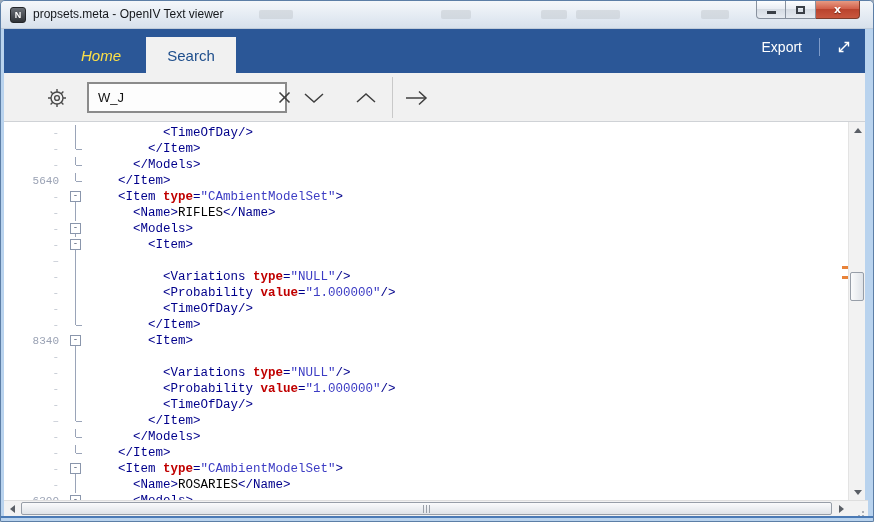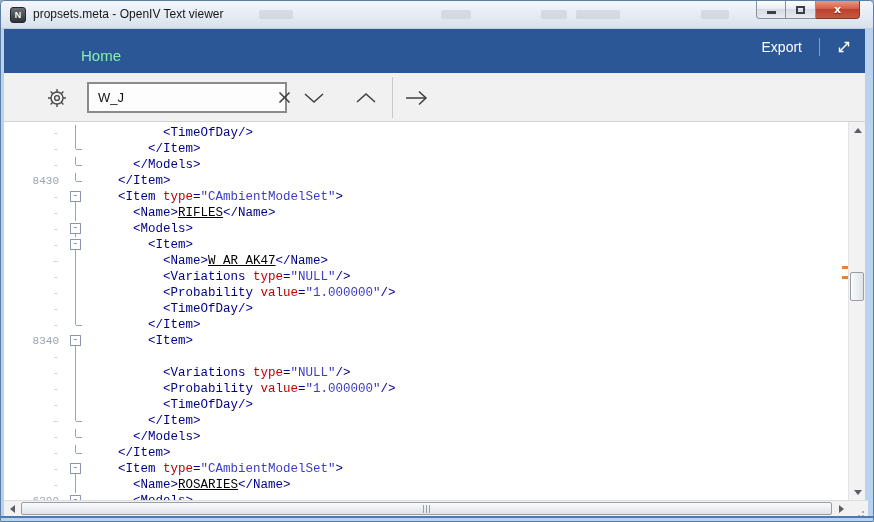--- a/index.html
+++ b/index.html
@@ -28,21 +28,21 @@
   .cap-btn.close { width:44px; border-left:none; border-radius:0 0 4px 0;
     background:linear-gradient(#e79a82,#d2604a 45%,#b9422c 46%,#c8573f); border-color:#7e3c2c; }
   .glyph-min { width:9px; height:3px; background:#3a3f46; margin-top:6px; }
   .glyph-max { width:9px; height:8px; border:2px solid #3a3f46; background:transparent; }
   .glyph-close { color:#fff; font:bold 11px/11px "DejaVu Sans",sans-serif; text-shadow:0 1px 1px #6e2516; }
 
   
   .ribbon { position:absolute; left:3px; right:8px; top:28px; height:44px; background:#2b5797; }
   .tab { position:absolute; bottom:0; height:36px; display:flex; align-items:center; justify-content:center;
     font-size:15px; cursor:default; }
-  .tab.home { left:52px; width:90px; color:#86efac; }
+  .tab.home { left:52px; width:90px; color:#fde047;font-style:italic; }
   .tab.search { left:142px; width:90px; background:#f1f1f1; color:#1e4e8c; }
   .ribbon-right { position:absolute; right:14px; top:0; height:36px; display:flex; align-items:center; gap:17px; }
   .export-label { color:#ffffff; font-size:14px; }
   .rib-sep { width:1px; height:18px; background:#7e9bc9; }
 
   
   .toolbar { position:absolute; left:3px; right:8px; top:72px; height:49px;
     background:#f1f1f1; border-bottom:1px solid #cfd2d6; }
   .gear-btn { position:absolute; left:40px; top:12px; width:26px; height:26px; display:flex; align-items:center; justify-content:center; }
   .searchbox { position:absolute; left:83px; top:9px; width:200px; height:31px;
@@ -60,21 +60,21 @@
   .row { display:flex; height:16px; }
   .lnum { flex:0 0 60px; text-align:right; padding-right:5px;
     font:11px/16px "Liberation Mono",monospace; color:#9aa2b4; }
   .lnum.faint { color:#c3c8d2; }
   .fold { position:relative; flex:0 0 24px; }
   .fold .vl { position:absolute; left:11px; width:0; border-left:1px solid #9aa4b8; }
   .fold .stub { position:absolute; left:12px; top:8px; width:6px; border-top:1px solid #9aa4b8; }
   .fbox { position:absolute; left:6px; top:2px; width:11px; height:11px; background:#fff;
     border:1px solid #8a96ac; color:#4a5670; font:9px/9px "Liberation Mono",monospace; text-align:center; }
   .codetext { white-space:pre; font:12.5px/16px "Liberation Mono",monospace; color:#000; }
-  .c-tag { color:#00008b; } .c-attr { color:#c00000; } .c-str { color:#3c3cc4; } .c-plain { color:#000;text-decoration:underline; }
+  .c-tag { color:#00008b; } .c-attr { color:#c00000;font-weight:bold; } .c-str { color:#3c3cc4; } .c-plain { color:#000; }
   .c-hl { background:#f2a269; color:#000; }
 
   
   .vscroll { position:absolute; right:0; top:0; bottom:0; width:17px; background:#f2f2f2; border-left:1px solid #e3e3e3; }
   .vs-btn { position:absolute; left:0; width:17px; height:16px; display:flex; align-items:center; justify-content:center; }
   .vs-up { top:0; } .vs-down { bottom:0; }
   .tri { width:0; height:0; border:4px solid transparent; }
   .tri.up { border-bottom:5px solid #5a5f66; border-top:none; }
   .tri.down { border-top:5px solid #5a5f66; border-bottom:none; }
   .tri.left { border-right:5px solid #5a5f66; border-left:none; }
@@ -120,20 +120,21 @@
           <span class="glyph-max"></span>
         </div>
       <div class="cap-btn close">
           <span class="glyph-close">x</span>
         </div>
     </div>
   </div>
 
   <div class="ribbon">
     <div class="tab home">Home</div>
+    <div class="tab search">Search</div>
     <div class="ribbon-right">
       <span class="export-label">Export</span>
       <span class="rib-sep"></span>
       <span>
         <svg width="14" height="14" viewBox="0 0 14 14">
           <line x1="2.5" y1="11.5" x2="11.5" y2="2.5" stroke="#fff" stroke-width="1.4"></line>
           <polyline points="7.5,2.5 11.5,2.5 11.5,6.5" fill="none" stroke="#fff" stroke-width="1.4"></polyline>
           <polyline points="2.5,7.5 2.5,11.5 6.5,11.5" fill="none" stroke="#fff" stroke-width="1.4"></polyline>
         </svg>
       </span>
@@ -204,21 +205,21 @@
         </div>
         <div class="row">
           <div class="lnum faint">-</div>
           <div class="fold">
             <span class="vl" style="top: 0px; height: 8px;"></span>
             <span class="stub"></span>
           </div>
           <div class="codetext"><span class="c-tag">      &lt;/Models&gt;</span></div>
         </div>
         <div class="row">
-          <div class="lnum">8430</div>
+          <div class="lnum">5640</div>
           <div class="fold">
             <span class="vl" style="top: 0px; height: 8px;"></span>
             <span class="stub"></span>
           </div>
           <div class="codetext"><span class="c-tag">    &lt;/Item&gt;</span></div>
         </div>
         <div class="row">
           <div class="lnum faint">-</div>
           <div class="fold">
             <span class="vl" style="top: 13px; bottom: 0px;"></span>
@@ -247,21 +248,20 @@
             <span class="vl" style="top: 13px; bottom: 0px;"></span>
             <span class="fbox">-</span>
           </div>
           <div class="codetext"><span class="c-tag">        &lt;Item&gt;</span></div>
         </div>
         <div class="row">
           <div class="lnum faint">–</div>
           <div class="fold">
             <span class="vl" style="top: 0px; bottom: 0px;"></span>
           </div>
-          <div class="codetext"><span class="c-tag">          &lt;Name&gt;</span><span class="c-plain">W_AR_AK47</span><span class="c-tag">&lt;/Name&gt;</span></div>
         </div>
         <div class="row">
           <div class="lnum faint">-</div>
           <div class="fold">
             <span class="vl" style="top: 0px; bottom: 0px;"></span>
           </div>
           <div class="codetext"><span class="c-tag">          &lt;Variations </span><span class="c-attr">type</span><span class="c-tag">=</span><span class="c-str">"NULL"</span><span class="c-tag">/&gt;</span></div>
         </div>
         <div class="row">
           <div class="lnum faint">-</div>

